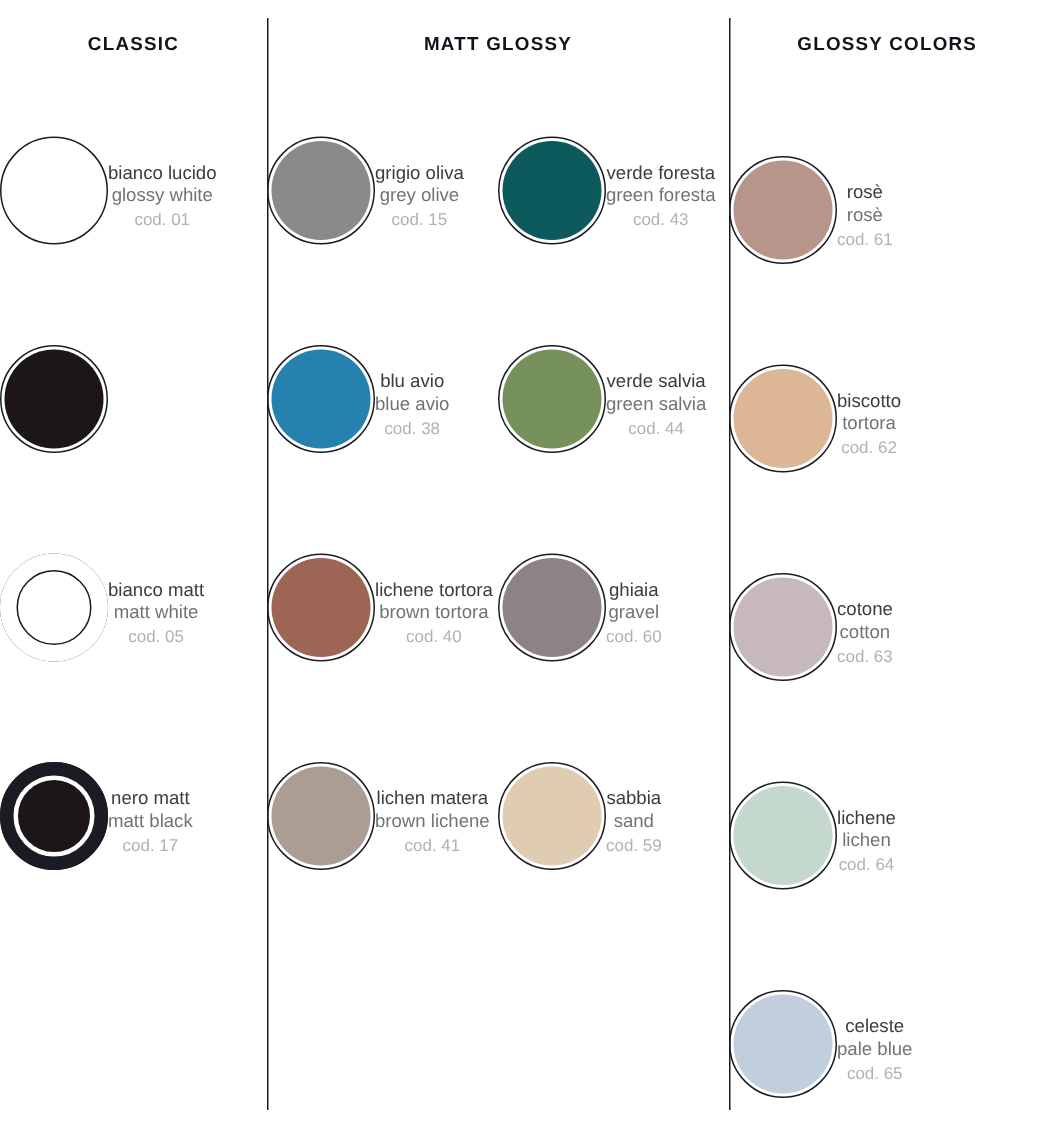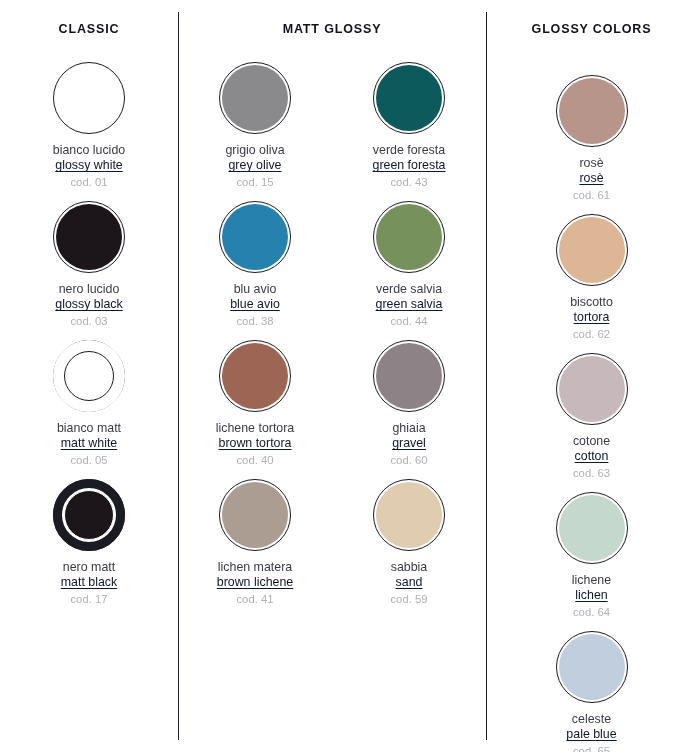--- a/index.html
+++ b/index.html
@@ -66,21 +66,21 @@
   }
   .col-classic .grid { top: 62px; }
   .col-matt    .grid { top: 62px; }
   .col-glossy  .grid { top: 75px; }
 
   .swatch {
     width: 100%;
     height: 139px;
     box-sizing: border-box;
     display: flex;
-    flex-direction: column;
+    flex-direction: row;
     align-items: center;
   }
   .col-matt .swatch { width: 50%; }
 
   .disc-wrap {
     width: 72px;
     height: 72px;
     position: relative;
     margin-bottom: 9px;
   }
@@ -124,23 +124,22 @@
     text-align: center;
     line-height: 1.22;
   }
   .name-it {
     font-size: 12.4px;
     color: #3b3b44;
     display: block;
   }
   .name-en {
     font-size: 12.4px;
-    color: #0f172a;
+    color: #737373;
     display: block;
-    text-decoration: underline;
     text-underline-offset: 2px;
   }
   .code {
     font-size: 11.3px;
     color: #b0b0b6;
     display: block;
     margin-top: 3px;
   }
 </style>
 </head>
@@ -163,25 +162,20 @@
             <span class="name-it">bianco lucido</span>
             <span class="name-en">glossy white</span>
             <span class="code">cod. 01</span>
           </div>
         </div>
         <div class="swatch">
           <div class="disc-wrap">
             <div class="disc-outer"></div>
             <div class="disc-fill" style="background: rgb(28, 22, 26);"></div>
           </div>
-          <div class="labels">
-            <span class="name-it">nero lucido</span>
-            <span class="name-en">glossy black</span>
-            <span class="code">cod. 03</span>
-          </div>
         </div>
         <div class="swatch ring light">
           <div class="disc-wrap">
             <div class="disc-outer"></div>
             <div class="disc-fill" style="border-color: rgb(255, 255, 255); background: transparent;"></div>
             <div class="disc-inner" style="background: rgb(255, 255, 255); border-color: rgb(27, 27, 36);"></div>
           </div>
           <div class="labels">
             <span class="name-it">bianco matt</span>
             <span class="name-en">matt white</span>

